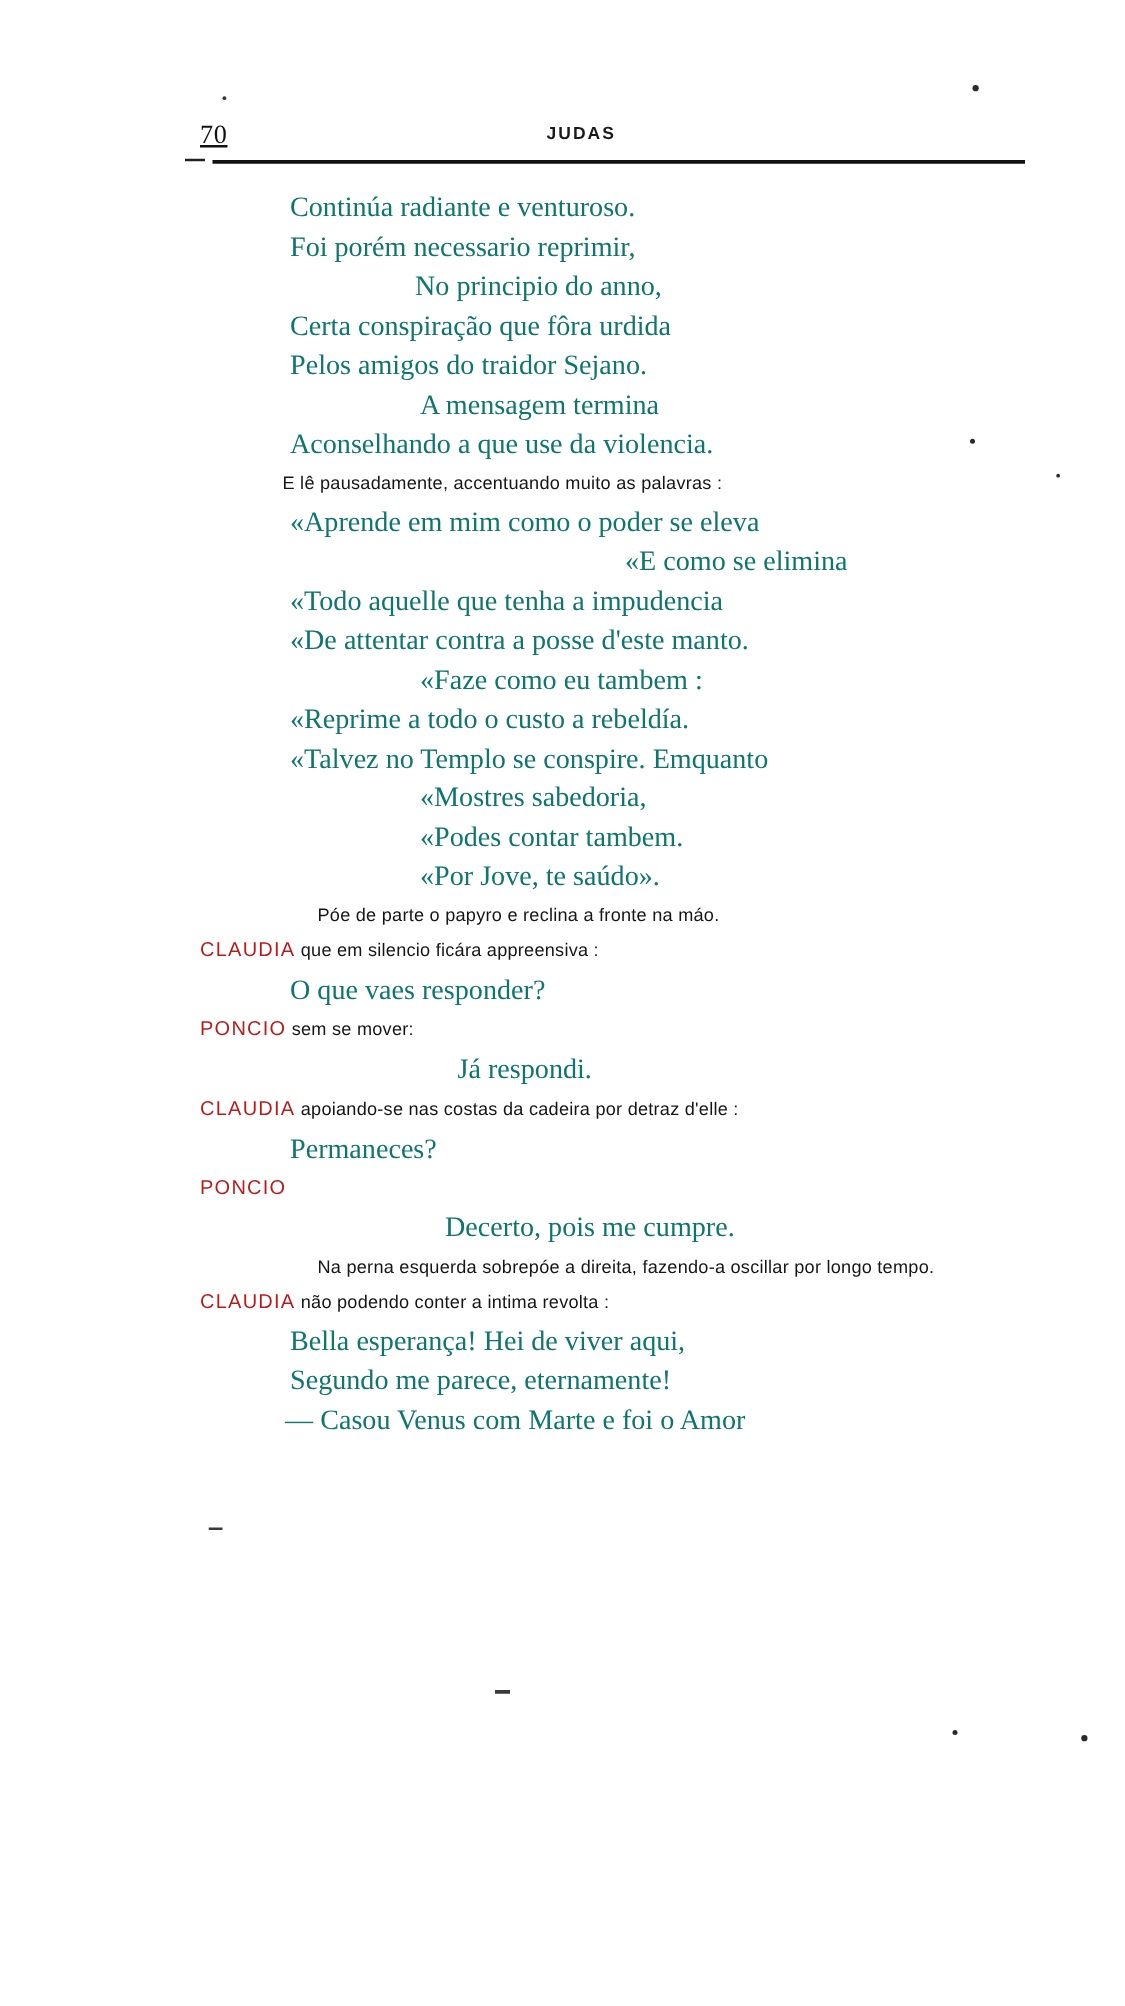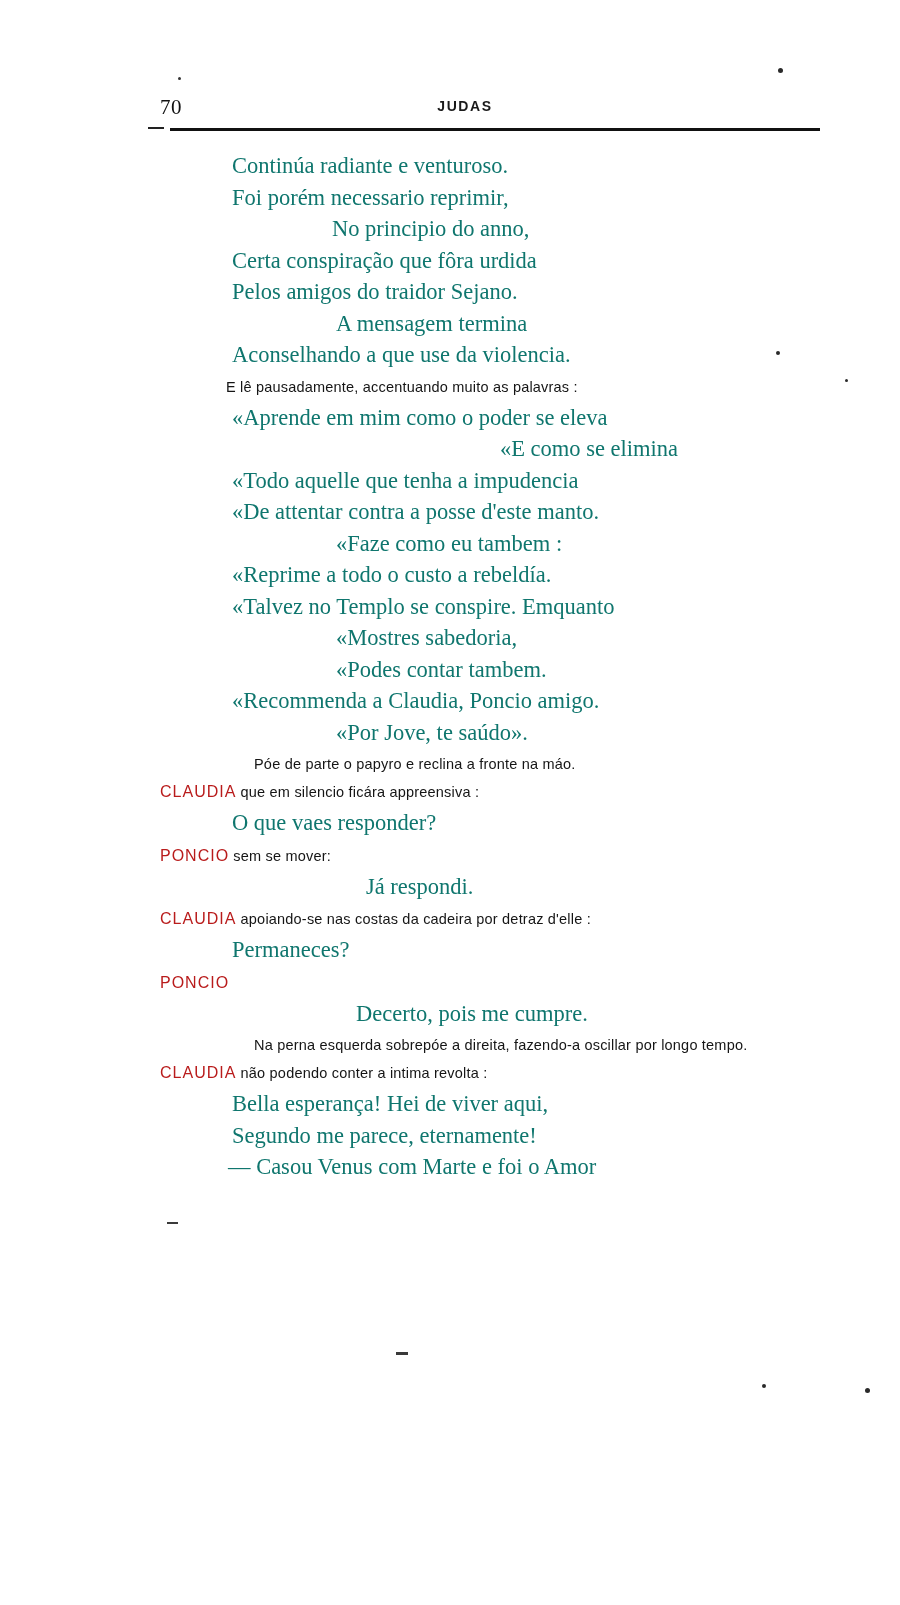--- a/index.html
+++ b/index.html
@@ -29,20 +29,21 @@
     height: 26px;
   }
   .folio {
     position: absolute;
     left: 0;
     top: 0;
     font-size: 21px;
     font-family: "Liberation Serif", serif;
     letter-spacing: 0.5px;
     color: #111;
+    text-decoration: underline;
   }
   .folio-dot {
     position: absolute;
     left: 18px;
     top: -18px;
     width: 3px;
     height: 3px;
     background: #333;
     border-radius: 50%;
   }
@@ -168,21 +169,20 @@
       <div class="sd ind-a">E lê pausadamente, accentuando muito as palavras :</div>
       <div class="v ind-1">«Aprende em mim como o poder se eleva</div>
       <div class="v ind-4">«E como se elimina</div>
       <div class="v ind-1">«Todo aquelle que tenha a impudencia</div>
       <div class="v ind-1">«De attentar contra a posse d'este manto.</div>
       <div class="v ind-3">«Faze como eu tambem :</div>
       <div class="v ind-1">«Reprime a todo o custo a rebeldía.</div>
       <div class="v ind-1">«Talvez no Templo se conspire. Emquanto</div>
       <div class="v ind-3">«Mostres sabedoria,</div>
       <div class="v ind-3">«Podes contar tambem.</div>
-      <div class="v ind-1">«Recommenda a Claudia, Poncio amigo.</div>
       <div class="v ind-3">«Por Jove, te saúdo».</div>
       <div class="sd ind-b">Póe de parte o papyro e reclina a fronte na máo.</div>
       <div class="sd ind-c"><span class="cue">CLAUDIA</span><span class="cue-rest"> que em silencio ficára appreensiva :</span></div>
       <div class="v ind-1">O que vaes responder?</div>
       <div class="sd ind-c"><span class="cue">PONCIO</span><span class="cue-rest"> sem se mover:</span></div>
       <div class="v ind-5">Já respondi.</div>
       <div class="sd ind-c"><span class="cue">CLAUDIA</span><span class="cue-rest"> apoiando-se nas costas da cadeira por detraz d'elle :</span></div>
       <div class="v ind-1">Permaneces?</div>
       <div class="sd ind-c"><span class="cue">PONCIO</span></div>
       <div class="v ind-7">Decerto, pois me cumpre.</div>

